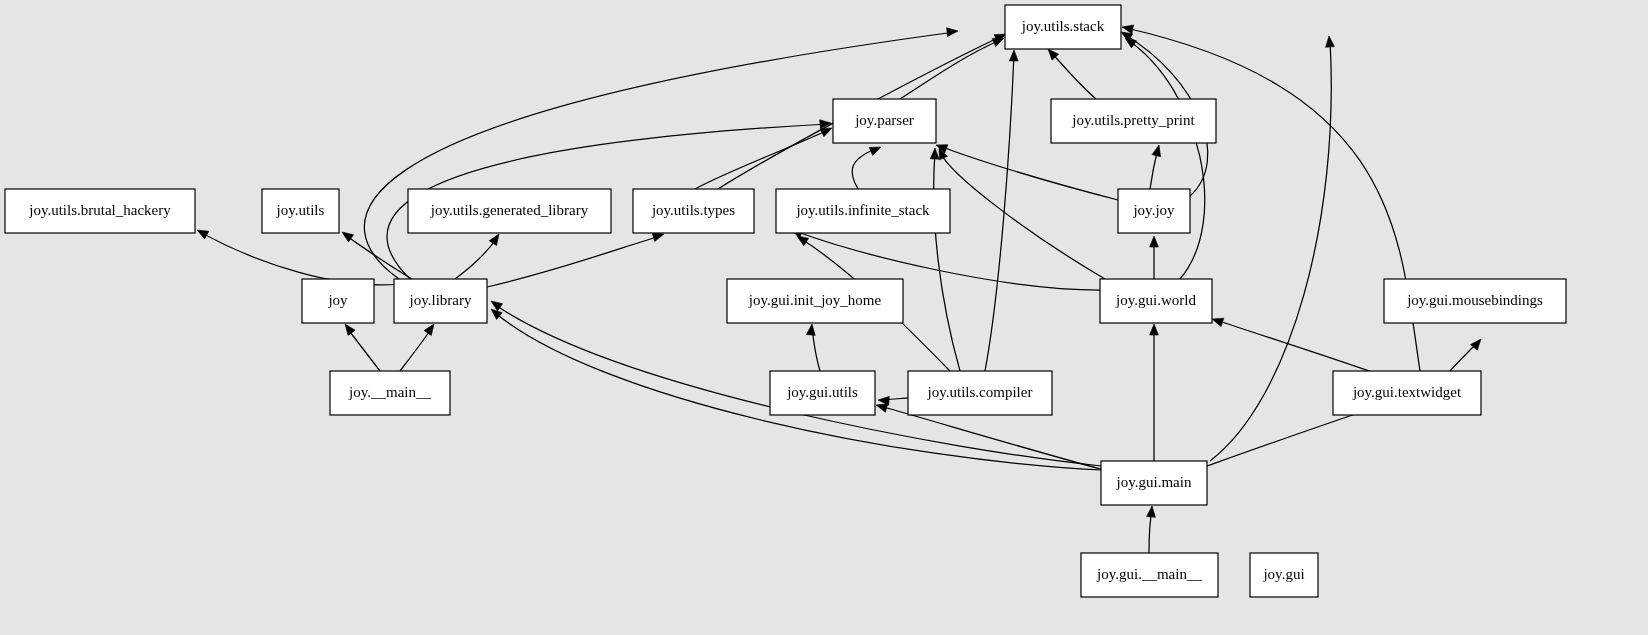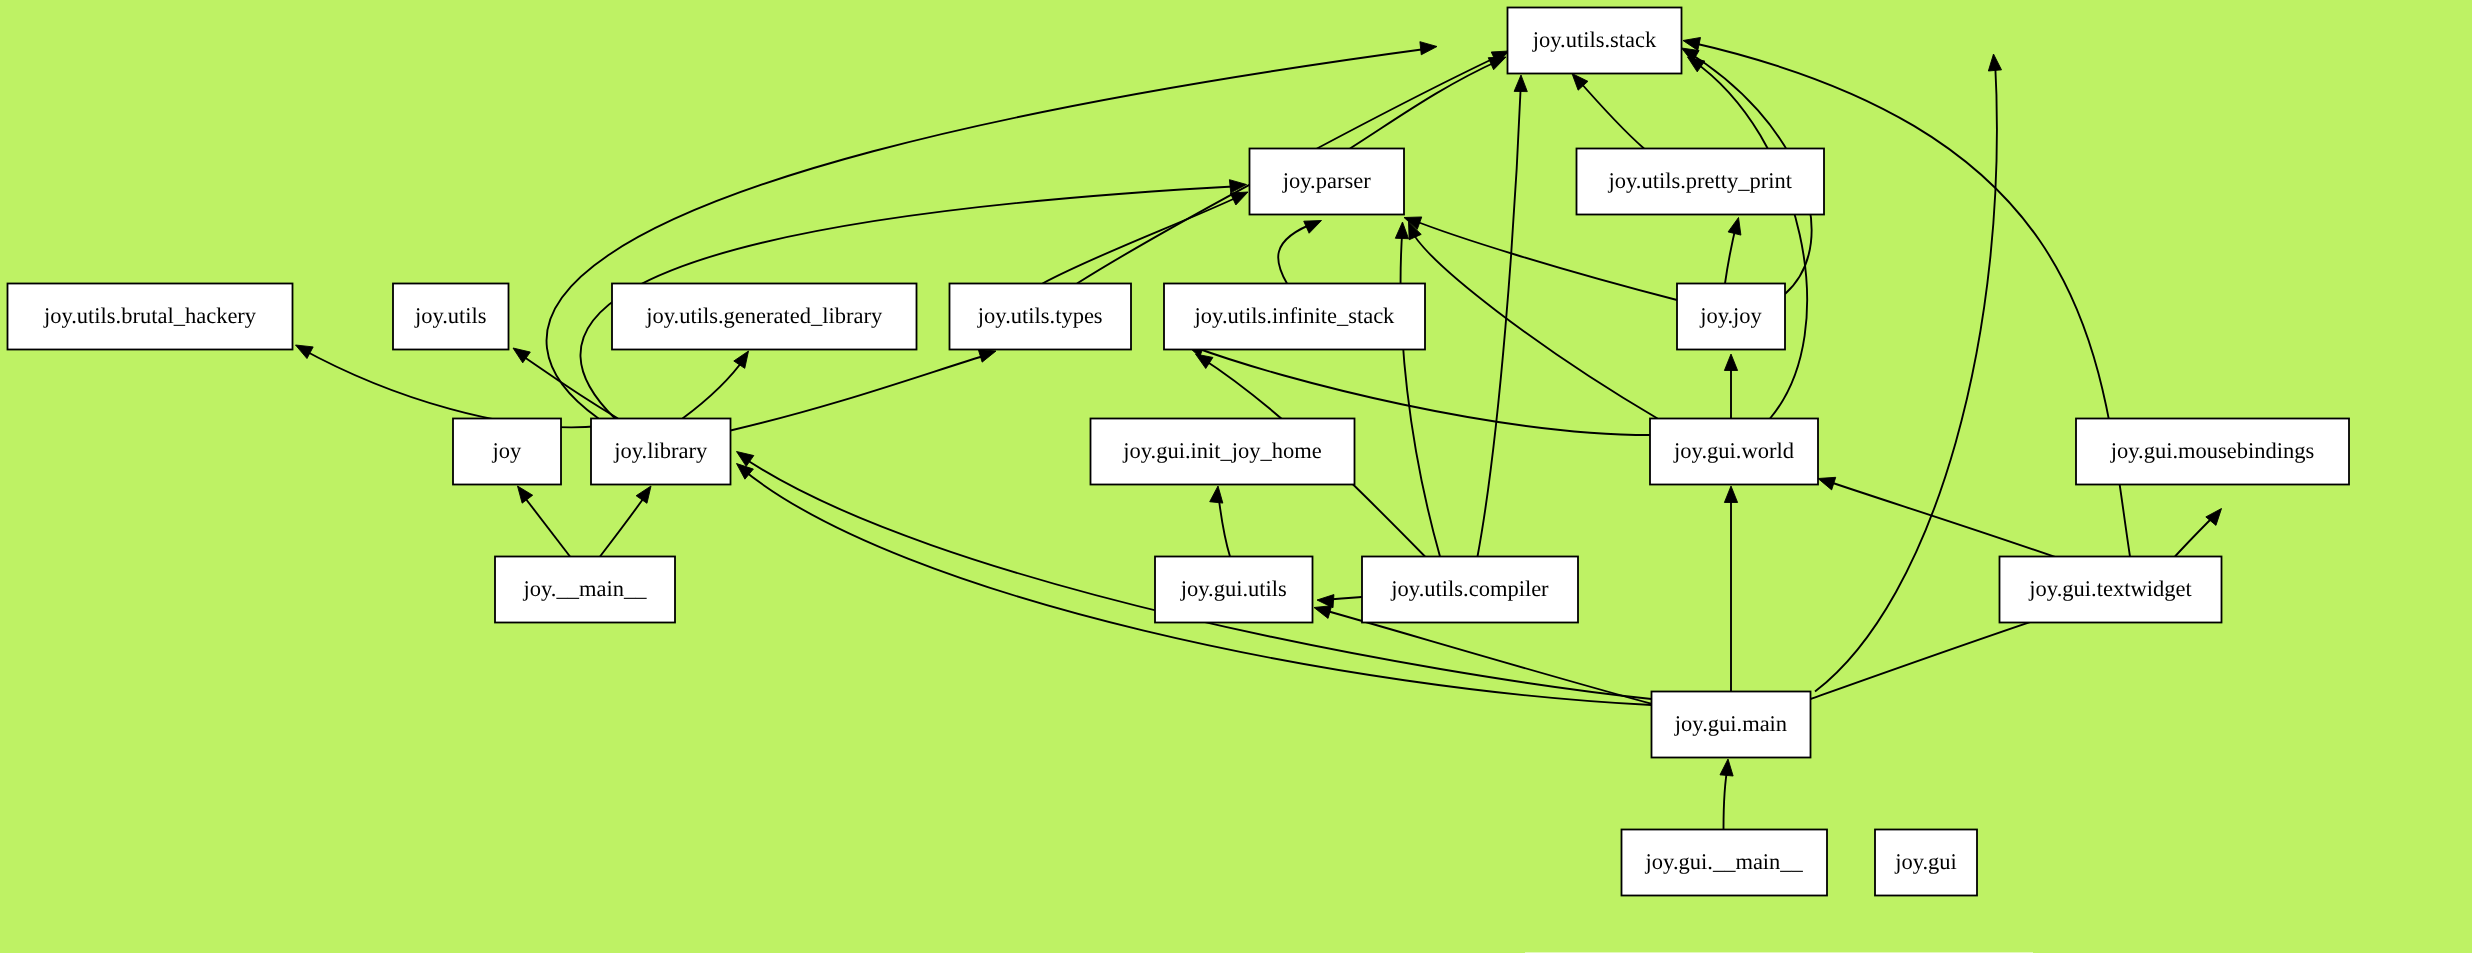--- a/index.html
+++ b/index.html
@@ -4,21 +4,21 @@
 <style>
   html, body {
     margin: 0;
     padding: 0;
     background: #ffffff;
   }
   #graph-root {
     position: relative;
     width: 1648px;
     height: 635px;
-    background: #bef264;
+    background: #e5e5e5;
     font-family: "Liberation Serif", "DejaVu Serif", serif;
     overflow: hidden;
   }
   svg#graph-canvas {
     position: absolute;
     left: 0;
     top: 0;
     width: 1648px;
     height: 635px;
   }

